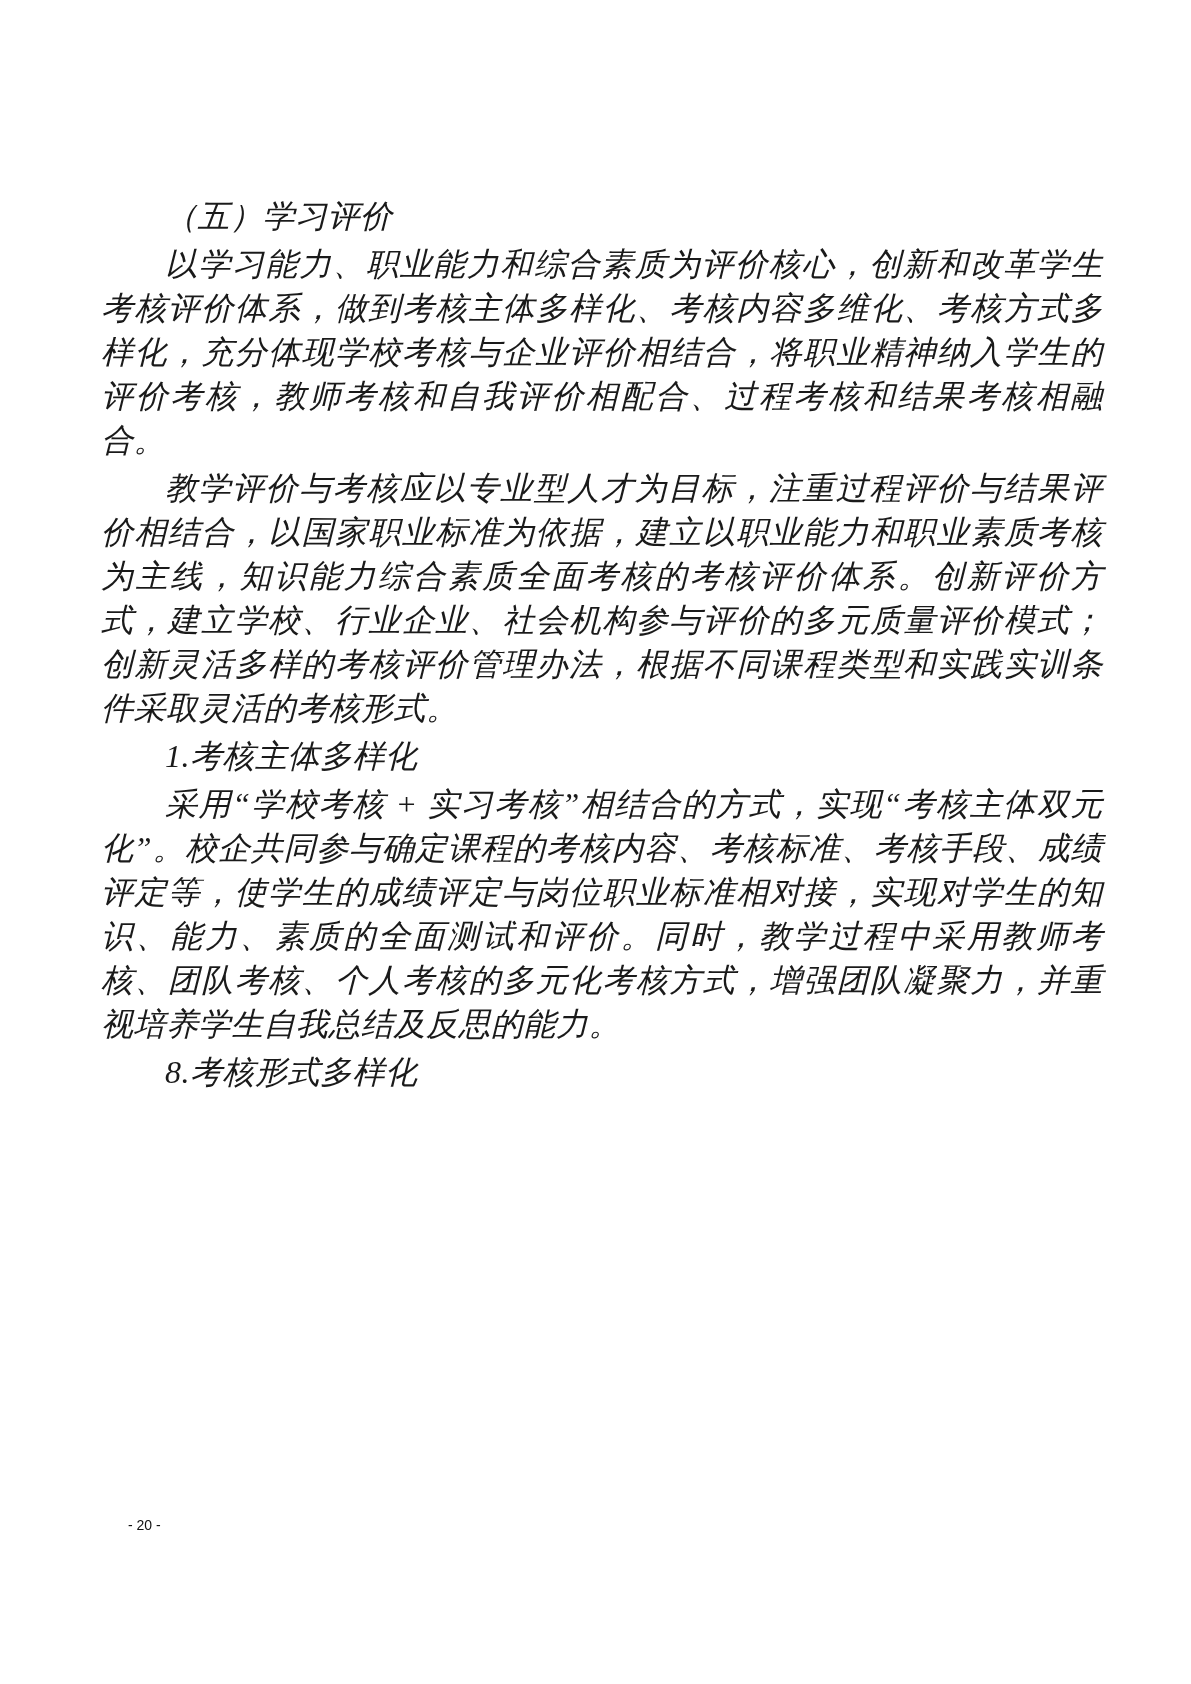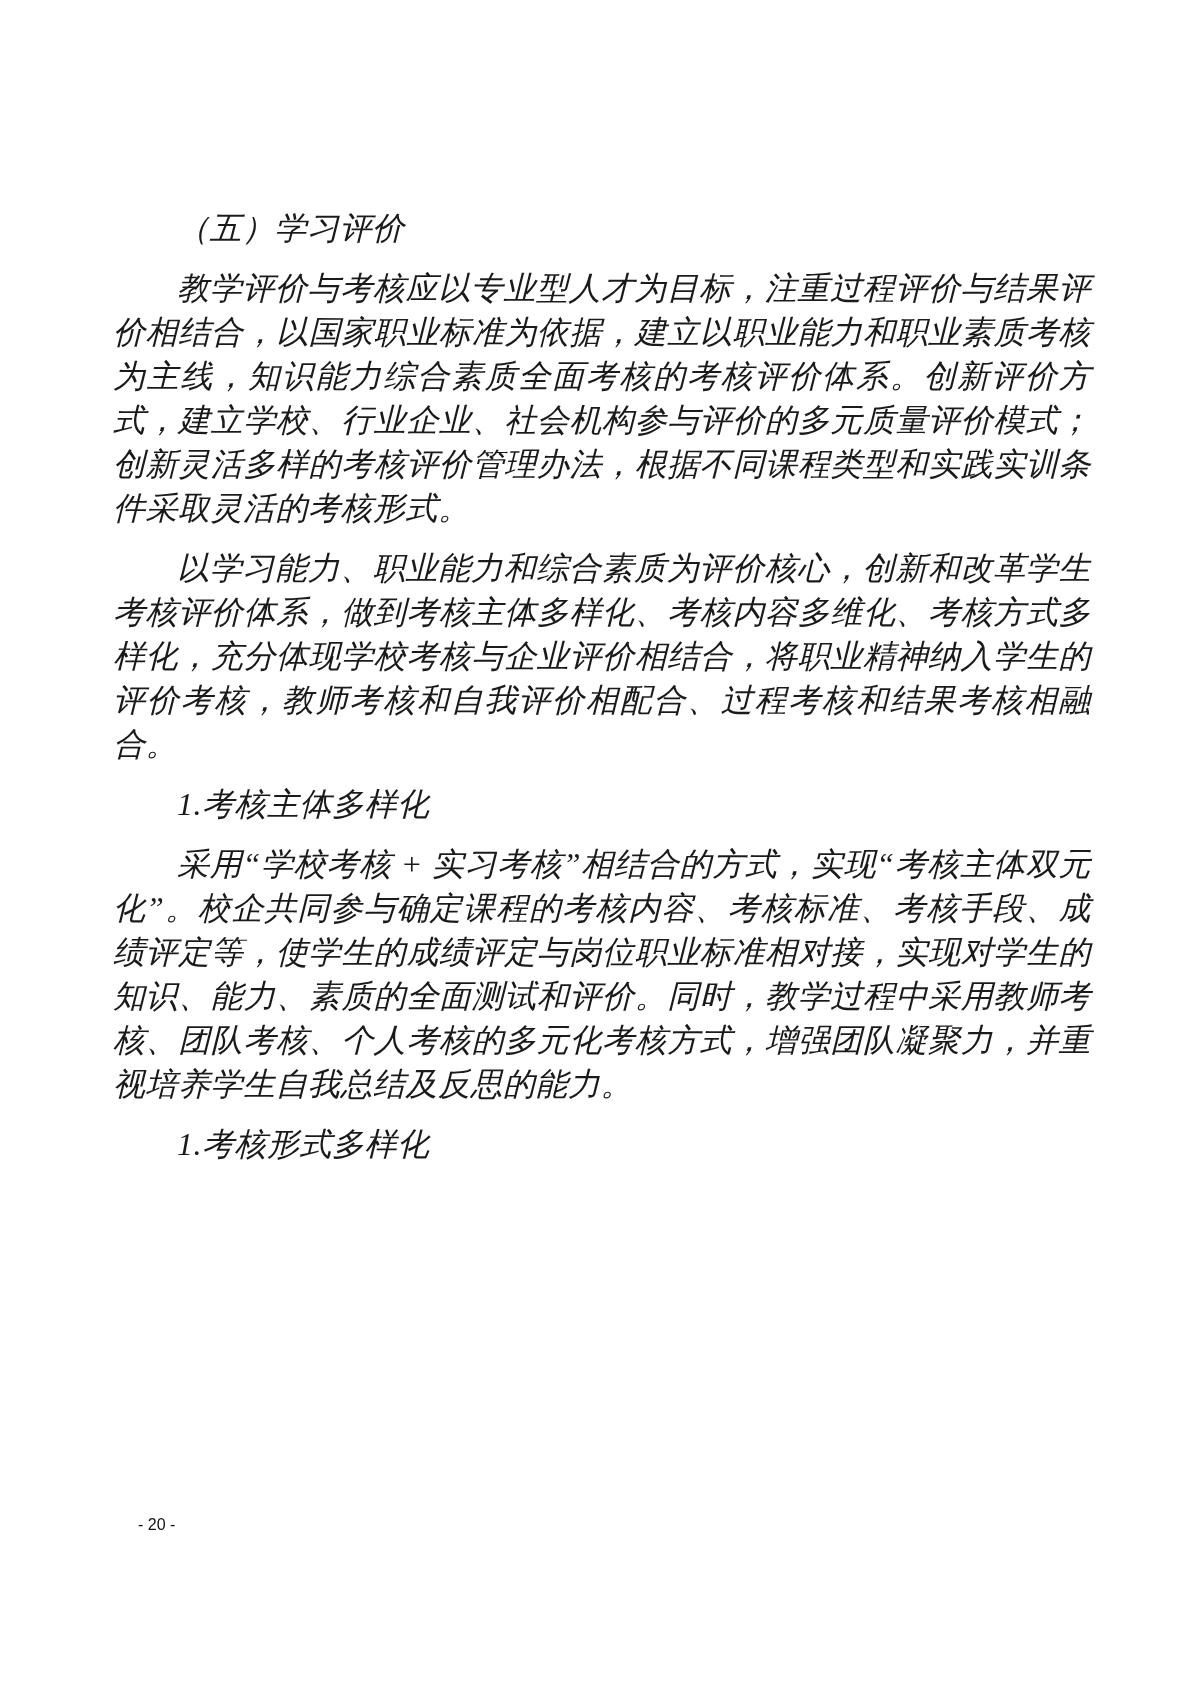--- a/index.html
+++ b/index.html
@@ -19,66 +19,66 @@
   .content {
     position: absolute;
     left: 97px;
     top: 190px;
     width: 1010px;
     font-style: italic; 
   }
   .content h2,
   .content h3,
   .content p {
-    margin: 16px;
+    margin: 4px;
     padding: 0;
     font-size: 32px;
     line-height: 44px;
     font-weight: normal;
     letter-spacing: 0.5px;
   }
   .doc-title {
     text-indent: 2em;
   }
   .sub-heading {
     text-indent: 2em;
   }
   .body-para {
     text-indent: 2em;
     text-align: justify;
     text-justify: inter-character;
   }
   .page-number {
     position: absolute;
-    left: 138px;
+    left: 128px;
     top: 1514px;
-    font-size: 16px;
+    font-size: 14px;
     line-height: 22px;
     font-style: normal;
     font-family: "Liberation Sans", "DejaVu Sans", sans-serif;
     color: #111111;
   }
 </style>
 </head>
 <body>
 
 <div class="page">
   <div class="content">
 
     <h2 class="doc-title">（五）学习评价</h2>
 
+    <p class="body-para">以学习能力、职业能力和综合素质为评价核心，创新和改革学生考核评价体系，做到考核主体多样化、考核内容多维化、考核方式多样化，充分体现学校考核与企业评价相结合，将职业精神纳入学生的评价考核，教师考核和自我评价相配合、过程考核和结果考核相融合。</p>
+
     <p class="body-para">教学评价与考核应以专业型人才为目标，注重过程评价与结果评价相结合，以国家职业标准为依据，建立以职业能力和职业素质考核为主线，知识能力综合素质全面考核的考核评价体系。创新评价方式，建立学校、行业企业、社会机构参与评价的多元质量评价模式；创新灵活多样的考核评价管理办法，根据不同课程类型和实践实训条件采取灵活的考核形式。</p>
-
-    <p class="body-para">以学习能力、职业能力和综合素质为评价核心，创新和改革学生考核评价体系，做到考核主体多样化、考核内容多维化、考核方式多样化，充分体现学校考核与企业评价相结合，将职业精神纳入学生的评价考核，教师考核和自我评价相配合、过程考核和结果考核相融合。</p>
 
     <h3 class="sub-heading">1.考核主体多样化</h3>
 
     <p class="body-para">采用“学校考核 + 实习考核”相结合的方式，实现“考核主体双元化”。校企共同参与确定课程的考核内容、考核标准、考核手段、成绩评定等，使学生的成绩评定与岗位职业标准相对接，实现对学生的知识、能力、素质的全面测试和评价。同时，教学过程中采用教师考核、团队考核、个人考核的多元化考核方式，增强团队凝聚力，并重视培养学生自我总结及反思的能力。</p>
 
 
 
-    <h3 class="sub-heading">1.考核形式多样化</h3>
+    <h3 class="sub-heading">8.考核形式多样化</h3>
 
 
   </div>
 
   <div class="page-number">- 20 -</div>
 </div>
 
 </body></html>

